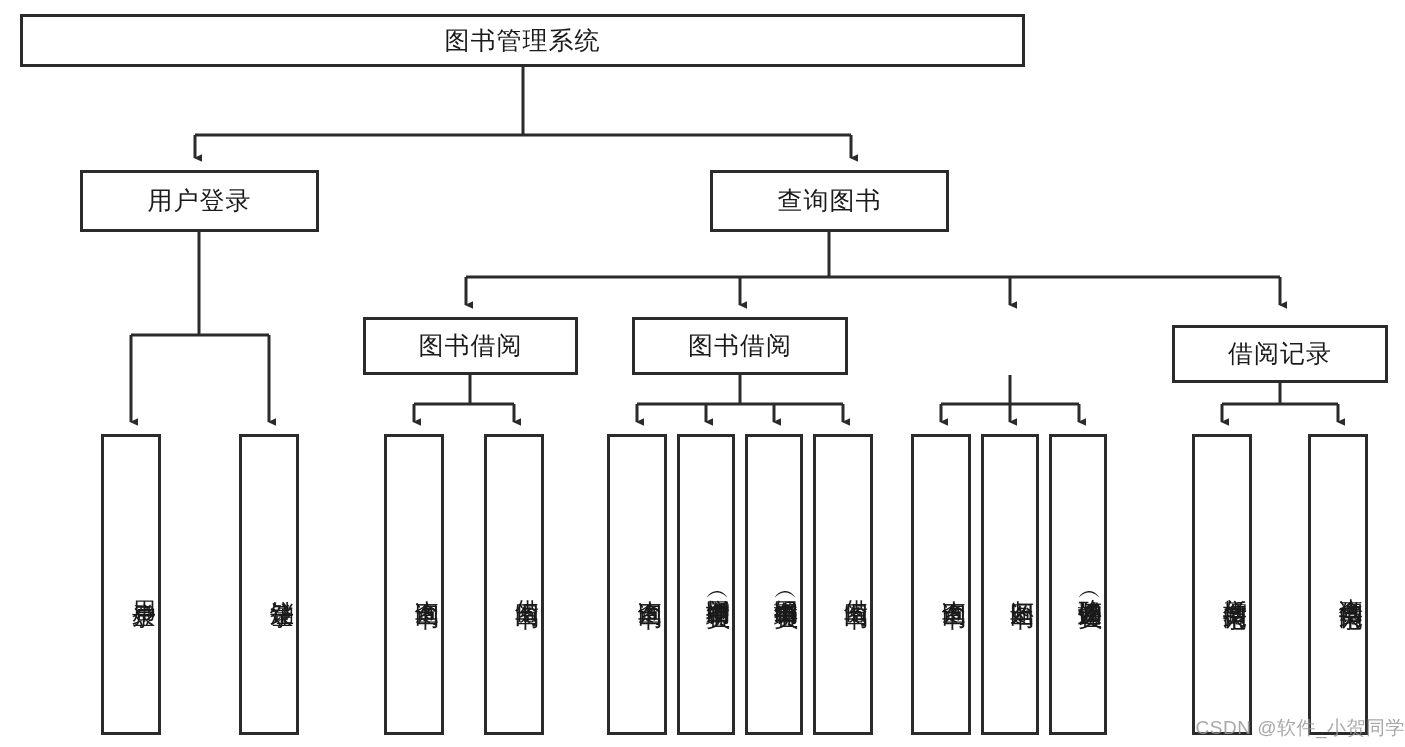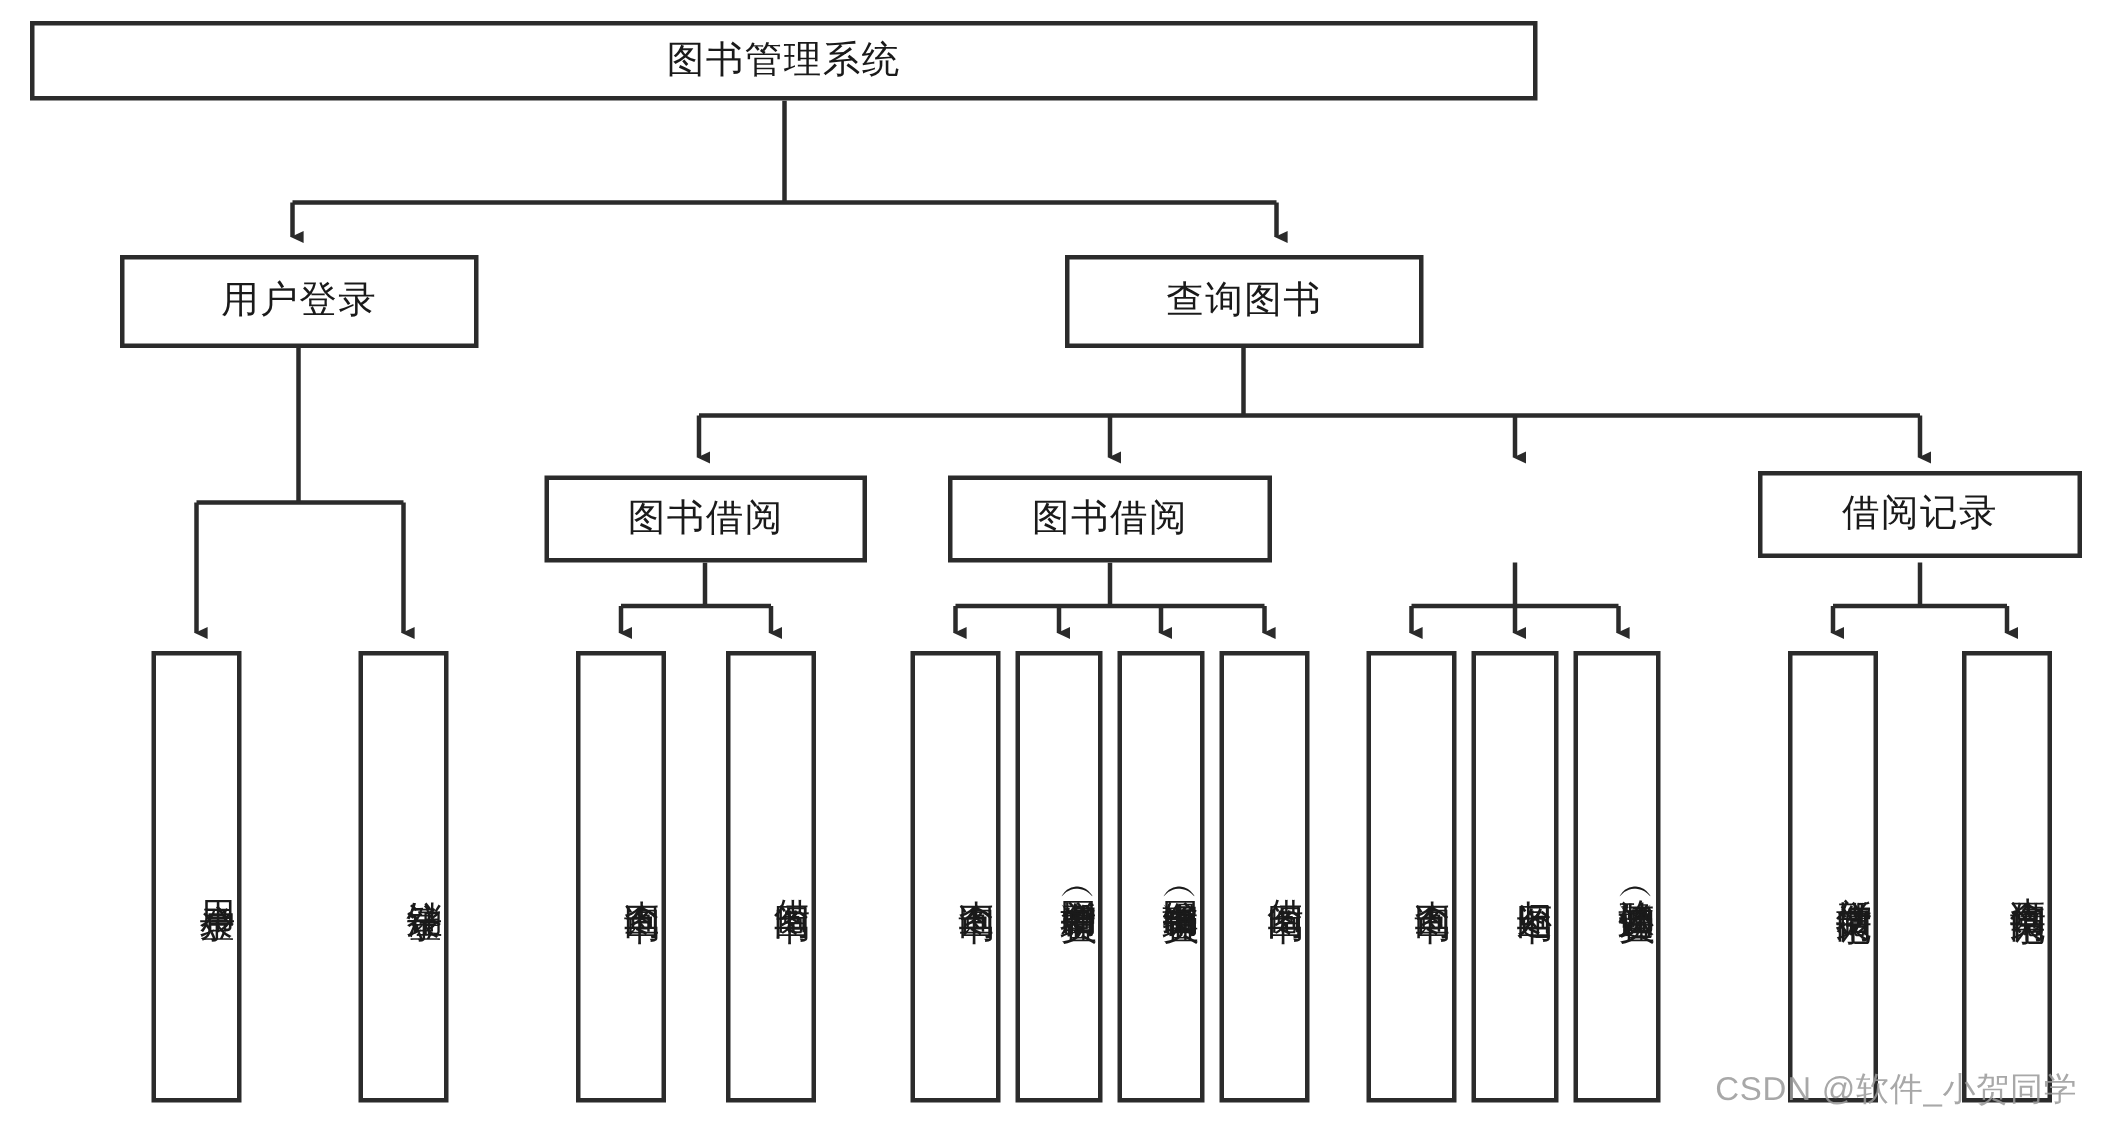--- a/index.html
+++ b/index.html
@@ -55,23 +55,23 @@
   .node.vert .vlabel {
     writing-mode: vertical-rl;
     text-orientation: upright;
     display: block;
   }
   .node.vert.tall .vlabel {
     letter-spacing: 1px;
   }
   #watermark {
     position: absolute;
-    right: 20px;
+    right: 0;
     bottom: 6px;
-    font-size: 22px;
+    font-size: 19px;
     color: #9a9a9a;
     opacity: 0.85;
     white-space: nowrap;
     letter-spacing: 0.5px;
   }
 </style>
 </head>
 <body>
 
 <div id="canvas">
@@ -136,21 +136,21 @@
   <div class="node horiz" style="left:710px; top:170px; width:239px; height:62px;">
     <span>查询图书</span>
   </div>
 
   <div class="node horiz" style="left:363px; top:317px; width:215px; height:58px;">
     <span>图书借阅</span>
   </div>
   <div class="node horiz" style="left:632px; top:317px; width:216px; height:58px;">
     <span>图书借阅</span>
   </div>
-  <div class="node horiz" style="left:1172px; top:314px; width:216px; height:58px;text-align:center;">
+  <div class="node horiz" style="left:1172px; top:325px; width:216px; height:58px;text-align:center;">
     <span>借阅记录</span>
   </div>
 
   <div class="node vert" style="left:101px; top:434px; width:60px; height:301px;">
     <span class="vlabel">用户登录</span>
   </div>
   <div class="node vert" style="left:239px; top:434px; width:60px; height:301px;">
     <span class="vlabel">注销登录</span>
   </div>
 

